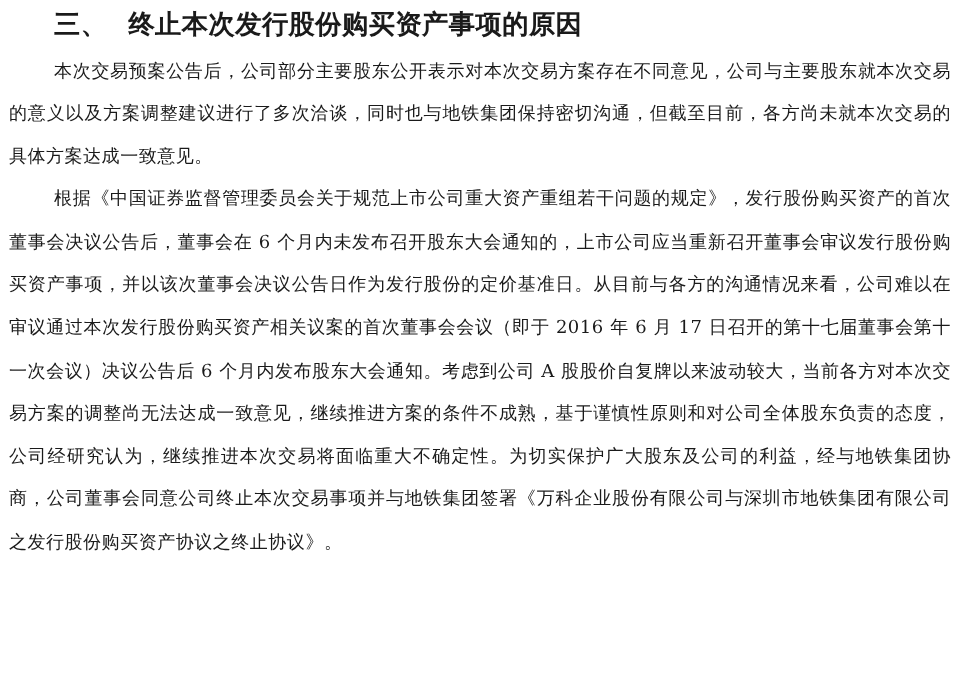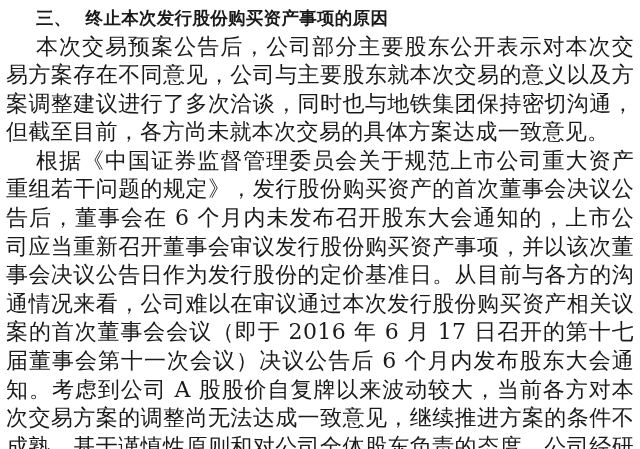--- a/index.html
+++ b/index.html
@@ -1,22 +1,22 @@
 <!DOCTYPE html>
 <html><head>
 <meta charset="utf-8">
 <style>
   html, body { margin: 0; padding: 0; background: #ffffff; }
   body { width: 640px; height: 449px; overflow: hidden; position: relative;
     font-family: "DejaVu Serif", "Liberation Serif", serif; color: #1a1a1a; }
   .doc { position: absolute; left: 6px; top: 4px; width: 628px; }
-  .heading { font-family: Liberation Sans, sans-serif; font-weight: bold;
+  .heading { font-family: Liberation Mono, monospace; font-weight: bold;
     font-size: 17.5px; line-height: 28.5px; margin: 0 0 0 30px; letter-spacing: 0.3px; }
   .heading .num { margin-right: 14px; }
-  .para { font-size: 22px; line-height: 28.6px; margin: 0; text-indent: 30px;
+  .para { font-size: 12px; line-height: 28.6px; margin: 0; text-indent: 30px;
     text-align: justify; letter-spacing: 0.35px; }
 </style>
 </head>
 <body>
 
 <div class="doc">
   <p class="heading">
     <span class="num">三、</span><span>终止本次发行股份购买资产事项的原因</span>
   </p>
   <p class="para">本次交易预案公告后，公司部分主要股东公开表示对本次交易方案存在不同意见，公司与主要股东就本次交易的意义以及方案调整建议进行了多次洽谈，同时也与地铁集团保持密切沟通，但截至目前，各方尚未就本次交易的具体方案达成一致意见。</p>

